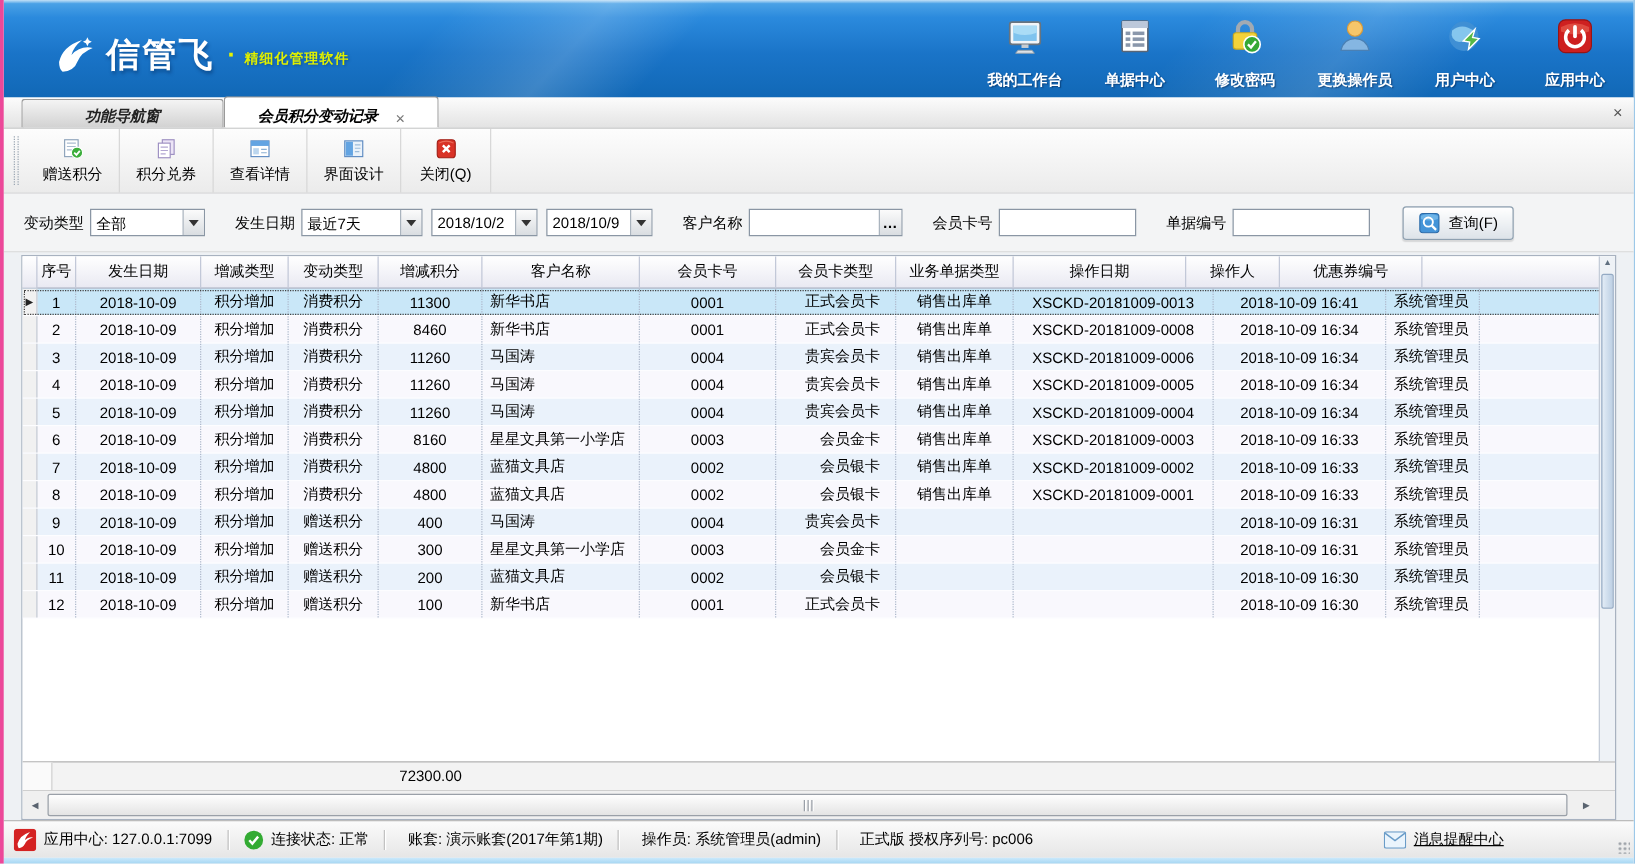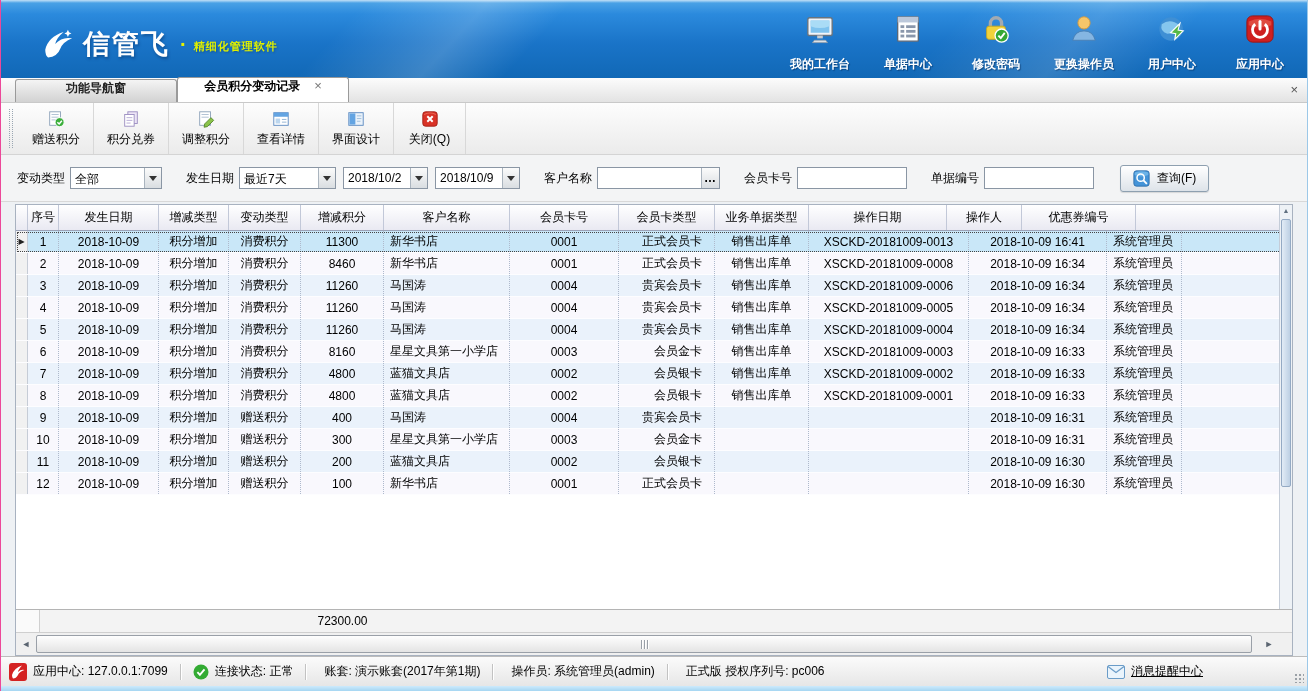--- a/index.html
+++ b/index.html
@@ -1,19 +1,19 @@
 <!DOCTYPE html>
 <html><head>
 <meta charset="utf-8">
 <style>
   * { box-sizing: border-box; margin:0; padding:0; }
   html,body { width:1308px; height:691px; overflow:hidden; }
   body { font-family:"Liberation Sans","DejaVu Sans",sans-serif; font-size:12px; color:#000; background:#e8eef4; }
   .window { position:relative; width:1308px; height:691px; display:flex; flex-direction:column;
-            border-left:1px solid #ec4899; border-right:1px solid #9cc8e8; background:#f0f2f4; overflow:hidden;}
+            border-left:3px solid #ec4899; border-right:1px solid #9cc8e8; background:#f0f2f4; overflow:hidden;}
 
   
   .titlebar { height:78px; position:relative; overflow:hidden;
     background:linear-gradient(180deg,#51a7e8 0%, #2b8add 18%, #1a74c8 55%, #1168b6 100%); }
   .titlebar::before { content:''; position:absolute; left:16%; top:-30px; width:420px; height:160px;
     background:linear-gradient(115deg,transparent 30%,rgba(255,255,255,.10) 45%,rgba(255,255,255,.18) 55%,transparent 72%);
     transform:skewX(-24deg); }
   .titlebar::after { content:''; position:absolute; right:2%; top:-30px; width:520px; height:160px;
     background:linear-gradient(115deg,transparent 35%,rgba(255,255,255,.08) 48%,rgba(255,255,255,.14) 58%,transparent 75%);
     transform:skewX(-24deg); }
@@ -23,22 +23,22 @@
   .brand { color:#fff; font-size:27px; font-weight:bold; letter-spacing:2px; margin-left:8px; text-shadow:1px 2px 3px rgba(0,40,90,.45); }
   .bdot { color:#e4f200; font-size:20px; font-weight:bold; margin:0 7px 0 10px; }
   .subtitle { color:#dff000; font-size:11px; font-weight:bold; letter-spacing:1px; text-shadow:1px 1px 2px rgba(0,40,90,.4); padding-top:4px;}
   .topnav { position:absolute; right:16px; top:0; height:78px; display:flex; align-items:flex-end; gap:26px; padding-bottom:5px; z-index:3; }
   .nav-item { display:flex; flex-direction:column; align-items:center; gap:12px; cursor:pointer; min-width:62px; }
   .nav-item .ic svg { width:30px; height:30px; display:block; }
   .nav-label { color:#fff; font-weight:bold; font-size:12px; text-shadow:1px 1px 1px rgba(0,30,70,.5); white-space:nowrap; }
 
   
   .tabstrip { height:25px; background:linear-gradient(180deg,#fcfcfc,#e3e3e3); display:flex; align-items:flex-end; position:relative; border-bottom:1px solid #c9c9c9; }
-  .tab { display:flex; align-items:flex-start; justify-content:center; gap:14px; font-weight:bold;
-         border:1px solid #9a9a9a; border-bottom:none; border-radius:3px 3px 0 0; cursor:pointer; }
+  .tab { display:flex; align-items:flex-end; justify-content:center; gap:14px; font-weight:bold;
+         border:1px solid #9a9a9a; border-bottom:none; border-radius:3px 3px 0 0; cursor:pointer;font-style:italic; }
   .tab.inactive { margin-left:14px; width:162px; height:23px; background:linear-gradient(180deg,#f4f4f4,#d2d2d2); color:#222; }
   .tab.active { width:172px; height:25px; background:#fff; color:#000; }
   .tabx { color:#777; font-weight:normal; font-size:13px; cursor:pointer; }
   .stripx { position:absolute; right:9px; top:4px; color:#555; font-size:13px; cursor:pointer; }
 
   
   .toolbar { height:52px; background:linear-gradient(180deg,#fdfdfd,#ebebeb); border-bottom:1px solid #d4d4d4; display:flex; align-items:stretch; padding-left:8px; }
   .tgrip { width:4px; margin:6px 6px 6px 0; border-left:1px dotted #9aa6b2; border-right:1px dotted #9aa6b2; }
   .tb-btn { display:flex; flex-direction:column; align-items:center; justify-content:center; gap:3px;
             padding:3px 13px; cursor:pointer; border-right:1px solid #d8d8d8; min-width:72px; }
@@ -219,30 +219,20 @@
         </div>
         <div class="tb-btn">
           <span class="ic">
             <svg viewBox="0 0 20 20">
               <rect x="6.5" y="2" width="10.5" height="13" fill="#ece4f6" stroke="#9a8cc0"></rect>
               <rect x="3" y="5" width="10.5" height="13" fill="#fff" stroke="#9a8cc0"></rect>
               <path d="M5 8.5 h6.5 M5 11.5 h6.5 M5 14.5 h4.5" stroke="#b2a6d2"></path>
             </svg>
           </span>
           <span class="lbl">积分兑券</span>
-        </div>
-        <div class="tb-btn">
-          <span class="ic">
-            <svg viewBox="0 0 20 20">
-              <rect x="3" y="2" width="12" height="15" fill="#fff" stroke="#8aa0b8"></rect>
-              <path d="M5 5 h8 M5 8 h8" stroke="#aabcd0"></path>
-              <path d="M8.5 15.5 l7 -7 3 3 -7 7 -3.6 .6z" fill="#8bc34a" stroke="#55862c"></path>
-            </svg>
-          </span>
-          <span class="lbl">调整积分</span>
         </div>
         <div class="tb-btn">
           <span class="ic">
             <svg viewBox="0 0 20 20">
               <rect x="2" y="3" width="16" height="14" fill="#fff" stroke="#5a88c0"></rect>
               <rect x="2" y="3" width="16" height="4.5" fill="#63a4e2"></rect>
               <rect x="4" y="9.5" width="5" height="5.5" fill="#bcd6ee"></rect>
               <path d="M11 10.5 h5 M11 13.5 h5" stroke="#8cb0d2"></path>
             </svg>
           </span>

